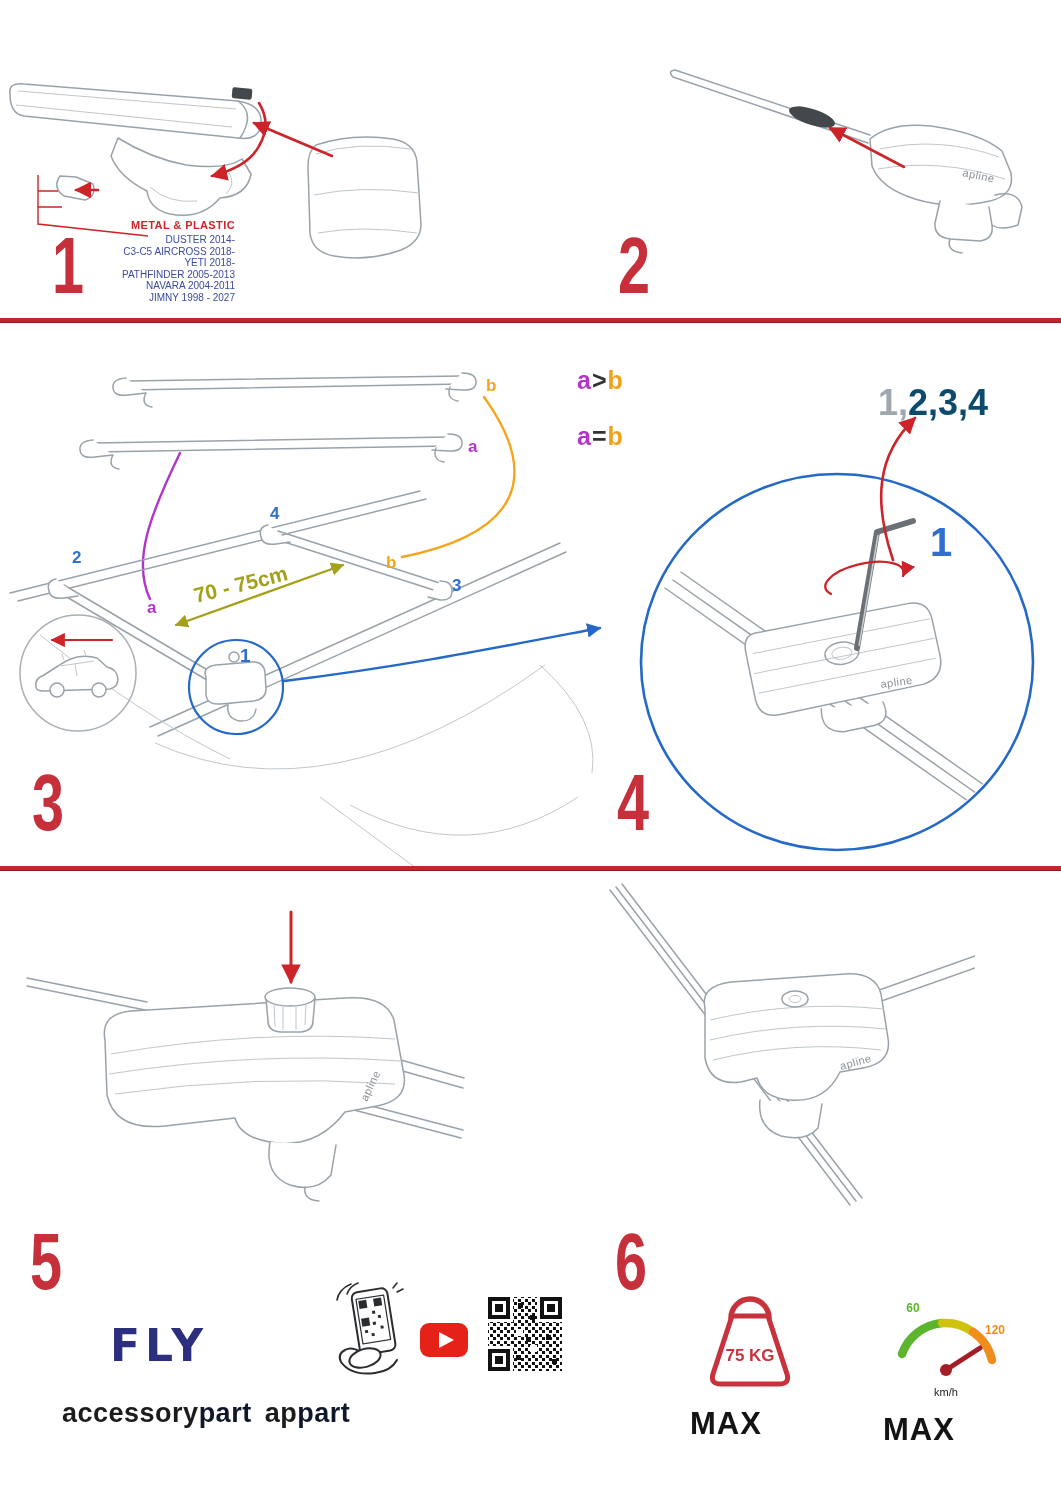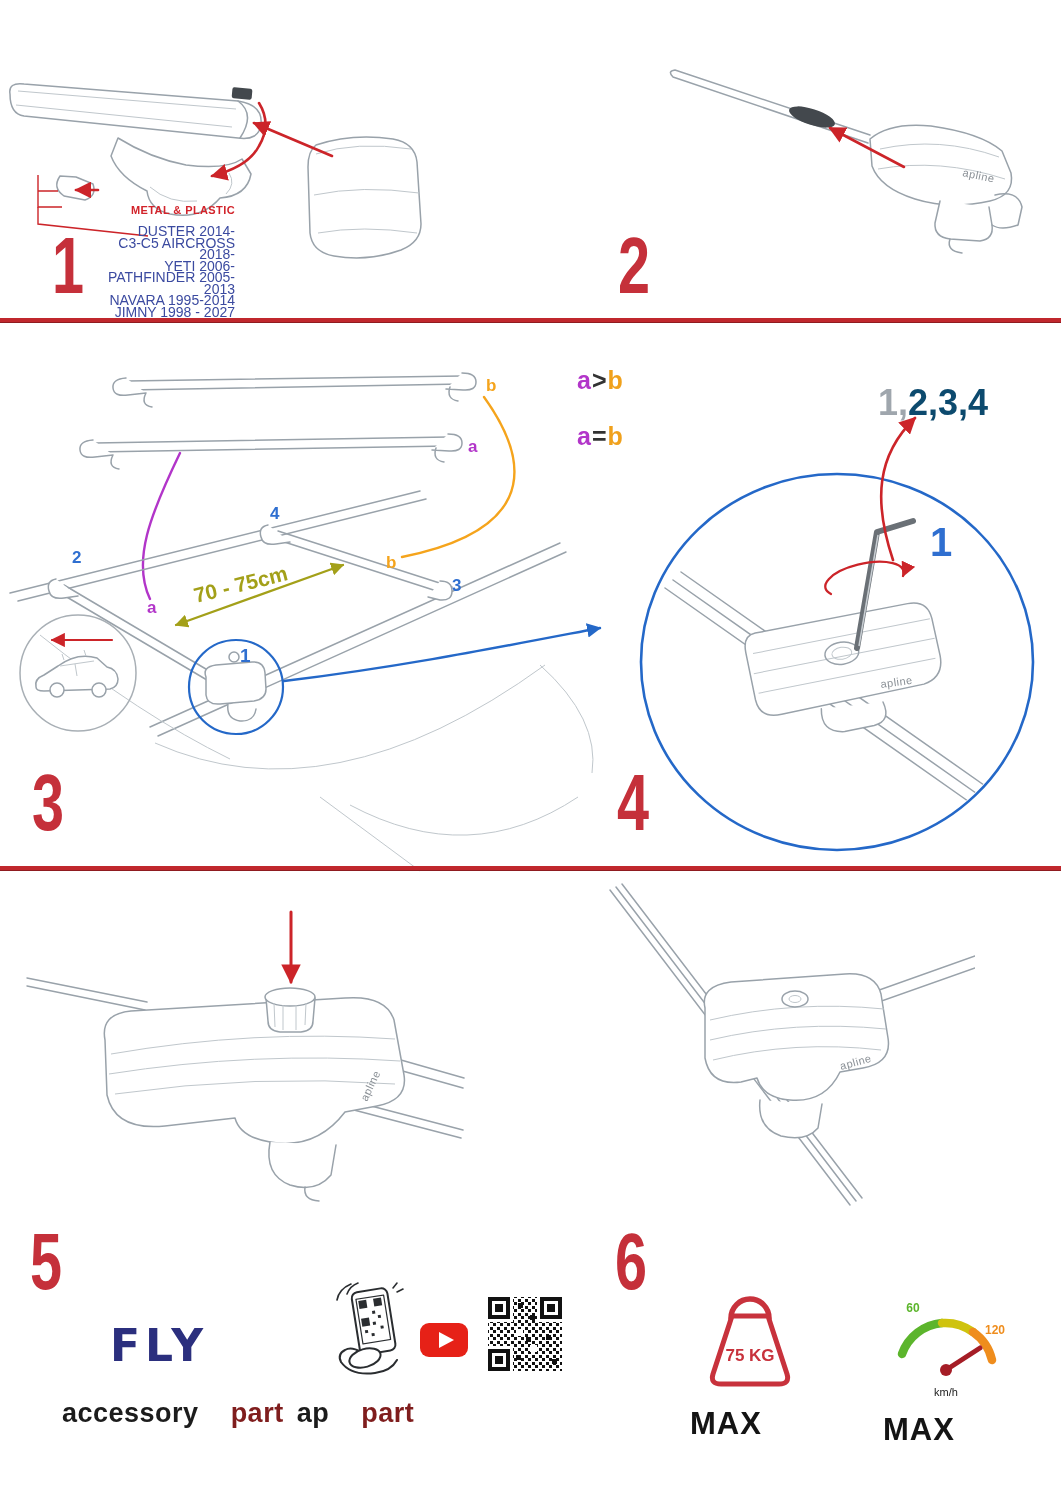--- a/index.html
+++ b/index.html
@@ -21,33 +21,33 @@
   .tblue{fill:#2f6fd0;font-weight:bold;font-size:17px;}
   .tpurple{fill:#b235c9;font-weight:bold;font-size:17px;}
   .torange{fill:#f5a41c;font-weight:bold;font-size:17px;}
   .tolive{fill:#a3a019;font-weight:bold;font-size:21px;}
   .tlogo{fill:#8a9096;font-size:11px;letter-spacing:.5px;}
   
   .stepnum{position:absolute;color:#c5303a;font:700 80px/1 "Liberation Sans",sans-serif;
            transform:scaleX(.72);transform-origin:left top;}
   .divider{position:absolute;left:0;width:1061px;height:4px;background:#c0272d;border-bottom:1px solid #8f1b20;}
   
-  .mat-label{color:#d2232a;font-weight:bold;font-size:11px;letter-spacing:.4px;}
-  .models{color:#3b4aa0;font-size:14px;line-height:11.5px;font-weight:500;margin-top:10px;}
+  .mat-label{color:#d2232a;font-weight:bold;font-size:11px;letter-spacing:.4px;margin-top:15px;}
+  .models{color:#3b4aa0;font-size:10px;line-height:11.5px;font-weight:500;margin-top:3px;}
   
   .cmp{position:absolute;font:700 25px/1 "Liberation Sans",sans-serif;letter-spacing:1px;}
   .cmp .a{color:#b235c9;} .cmp .op{color:#333;} .cmp .b{color:#f0a11c;}
   
   .seq{position:absolute;font:700 36px/1 "Liberation Sans",sans-serif;}
   .seq .g{color:#9fa6ad;} .seq .bl{color:#0c4a6e;}
   .callout1{position:absolute;color:#2f6fd0;font:700 40px/1 "Liberation Sans",sans-serif;}
   
   .fly{position:absolute;color:#2b2f7e;font:700 44px/1 "DejaVu Sans",sans-serif;letter-spacing:5px;text-align:right;}
   .brandline{position:absolute;font:700 27px/1 "Liberation Sans",sans-serif;letter-spacing:.5px;white-space:nowrap;}
-  .brandline .blk{color:#1c1c1c;margin-top:20px;} .brandline .rd{color:#7f1d1d;margin-left:32px;} .brandline .gap{display:inline-block;width:13px;}
+  .brandline .blk{color:#1c1c1c;margin-top:20px;} .brandline .rd{color:#0f172a;} .brandline .gap{display:inline-block;width:13px;}
   .maxlbl{position:absolute;color:#141414;font:700 31px/1 "Liberation Sans",sans-serif;letter-spacing:1px;}
 </style>
 </head>
 <body>
 
 <div id="page">
 
   <svg class="abs" style="left:0;top:28px" width="470" height="288" viewBox="0 0 470 288">
     <defs>
       <marker id="m1r" viewBox="0 0 10 10" refX="9" refY="5" markerWidth="6.5" markerHeight="6.5" orient="auto">
@@ -73,23 +73,23 @@
     <path class="red" d="M98,162 L76,162" marker-end="url(#m1r)"></path>
     <path class="redthin" d="M38,147 L38,179 L62,179 M38,163 L58,163"></path>
     <path class="redthin" d="M38,179 L38,196 L148,208"></path>
   </svg>
 
   <div class="abs" style="left:100px;top:204px;width:135px;text-align:right">
     <div class="mat-label">METAL &amp; PLASTIC</div>
     <div class="models">
       <div>DUSTER 2014-</div>
       <div>C3-C5 AIRCROSS 2018-</div>
-      <div>YETI 2006-</div>
+      <div>YETI 2018-</div>
       <div>PATHFINDER 2005-2013</div>
-      <div>NAVARA 1995-2014</div>
+      <div>NAVARA 2004-2011</div>
       <div>JIMNY 1998 - 2027</div>
     </div>
   </div>
   <div class="stepnum" style="left:52px;top:226px">1</div>
 
   <svg class="abs" style="left:640px;top:55px" width="420" height="230" viewBox="0 0 420 230">
     <defs>
       <marker id="m2r" viewBox="0 0 10 10" refX="9" refY="5" markerWidth="6.5" markerHeight="6.5" orient="auto">
         <path d="M0,0 L10,5 L0,10 Z" fill="#cc2429"></path>
       </marker>

